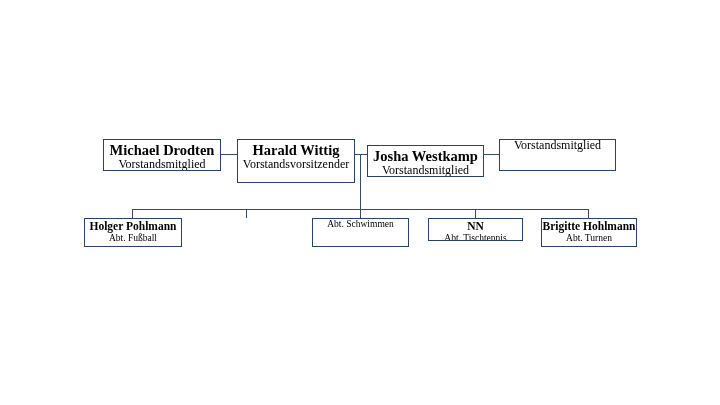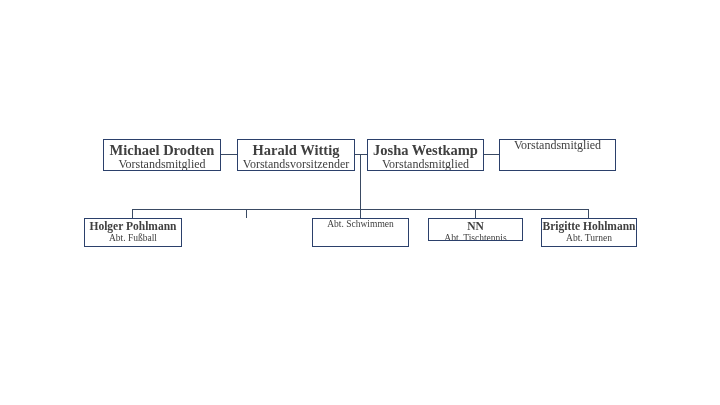--- a/index.html
+++ b/index.html
@@ -21,33 +21,33 @@
   .l-stub.s2 { left: 246px; }
   .l-stub.s4 { left: 475px; }
   .l-stub.s5 { left: 588px; }
   
   .box {
     position: absolute;
     box-sizing: border-box;
     border: 1px solid #2b406b;
     background: #ffffff;
     text-align: center;
-    color: #404040;
+    color: #000000;
     overflow: hidden;
   }
   .box .name { font-weight: bold; white-space: nowrap; }
   .box .role { white-space: nowrap; }
   .row1 .name { font-size: 14.5px; line-height: 18px; margin-top: 1px; }
   .row1 .role { font-size: 12px;   line-height: 11px; }
   .row2 .name { font-size: 11.5px; line-height: 14px; margin-top: 0; }
   .row2 .role { font-size: 9.5px;  line-height: 11px; text-align: center; }
   
   .b1 { left: 103px; top: 139px; width: 118px; height: 32px; }
-  .b2 { left: 237px; top: 139px; width: 118px; height: 32px; }
-  .b3 { left: 367px; top: 139px; width: 117px; height: 32px; }
+  .b2 { left: 237px; top: 139px; width: 118px; height: 44px; }
+  .b3 { left: 367px; top: 145px; width: 117px; height: 32px; }
   .b4 { left: 499px; top: 139px; width: 117px; height: 32px; }
   
   .d1 { left: 84px;  top: 218px; width: 98px; height: 29px; }
   .d2 { left: 200px; top: 218px; width: 93px; height: 29px; }
   .d3 { left: 312px; top: 218px; width: 97px; height: 29px; }
   .d4 { left: 428px; top: 218px; width: 95px; height: 23px; }
   .d5 { left: 541px; top: 218px; width: 96px; height: 29px; }
 </style>
 </head>
 <body>

